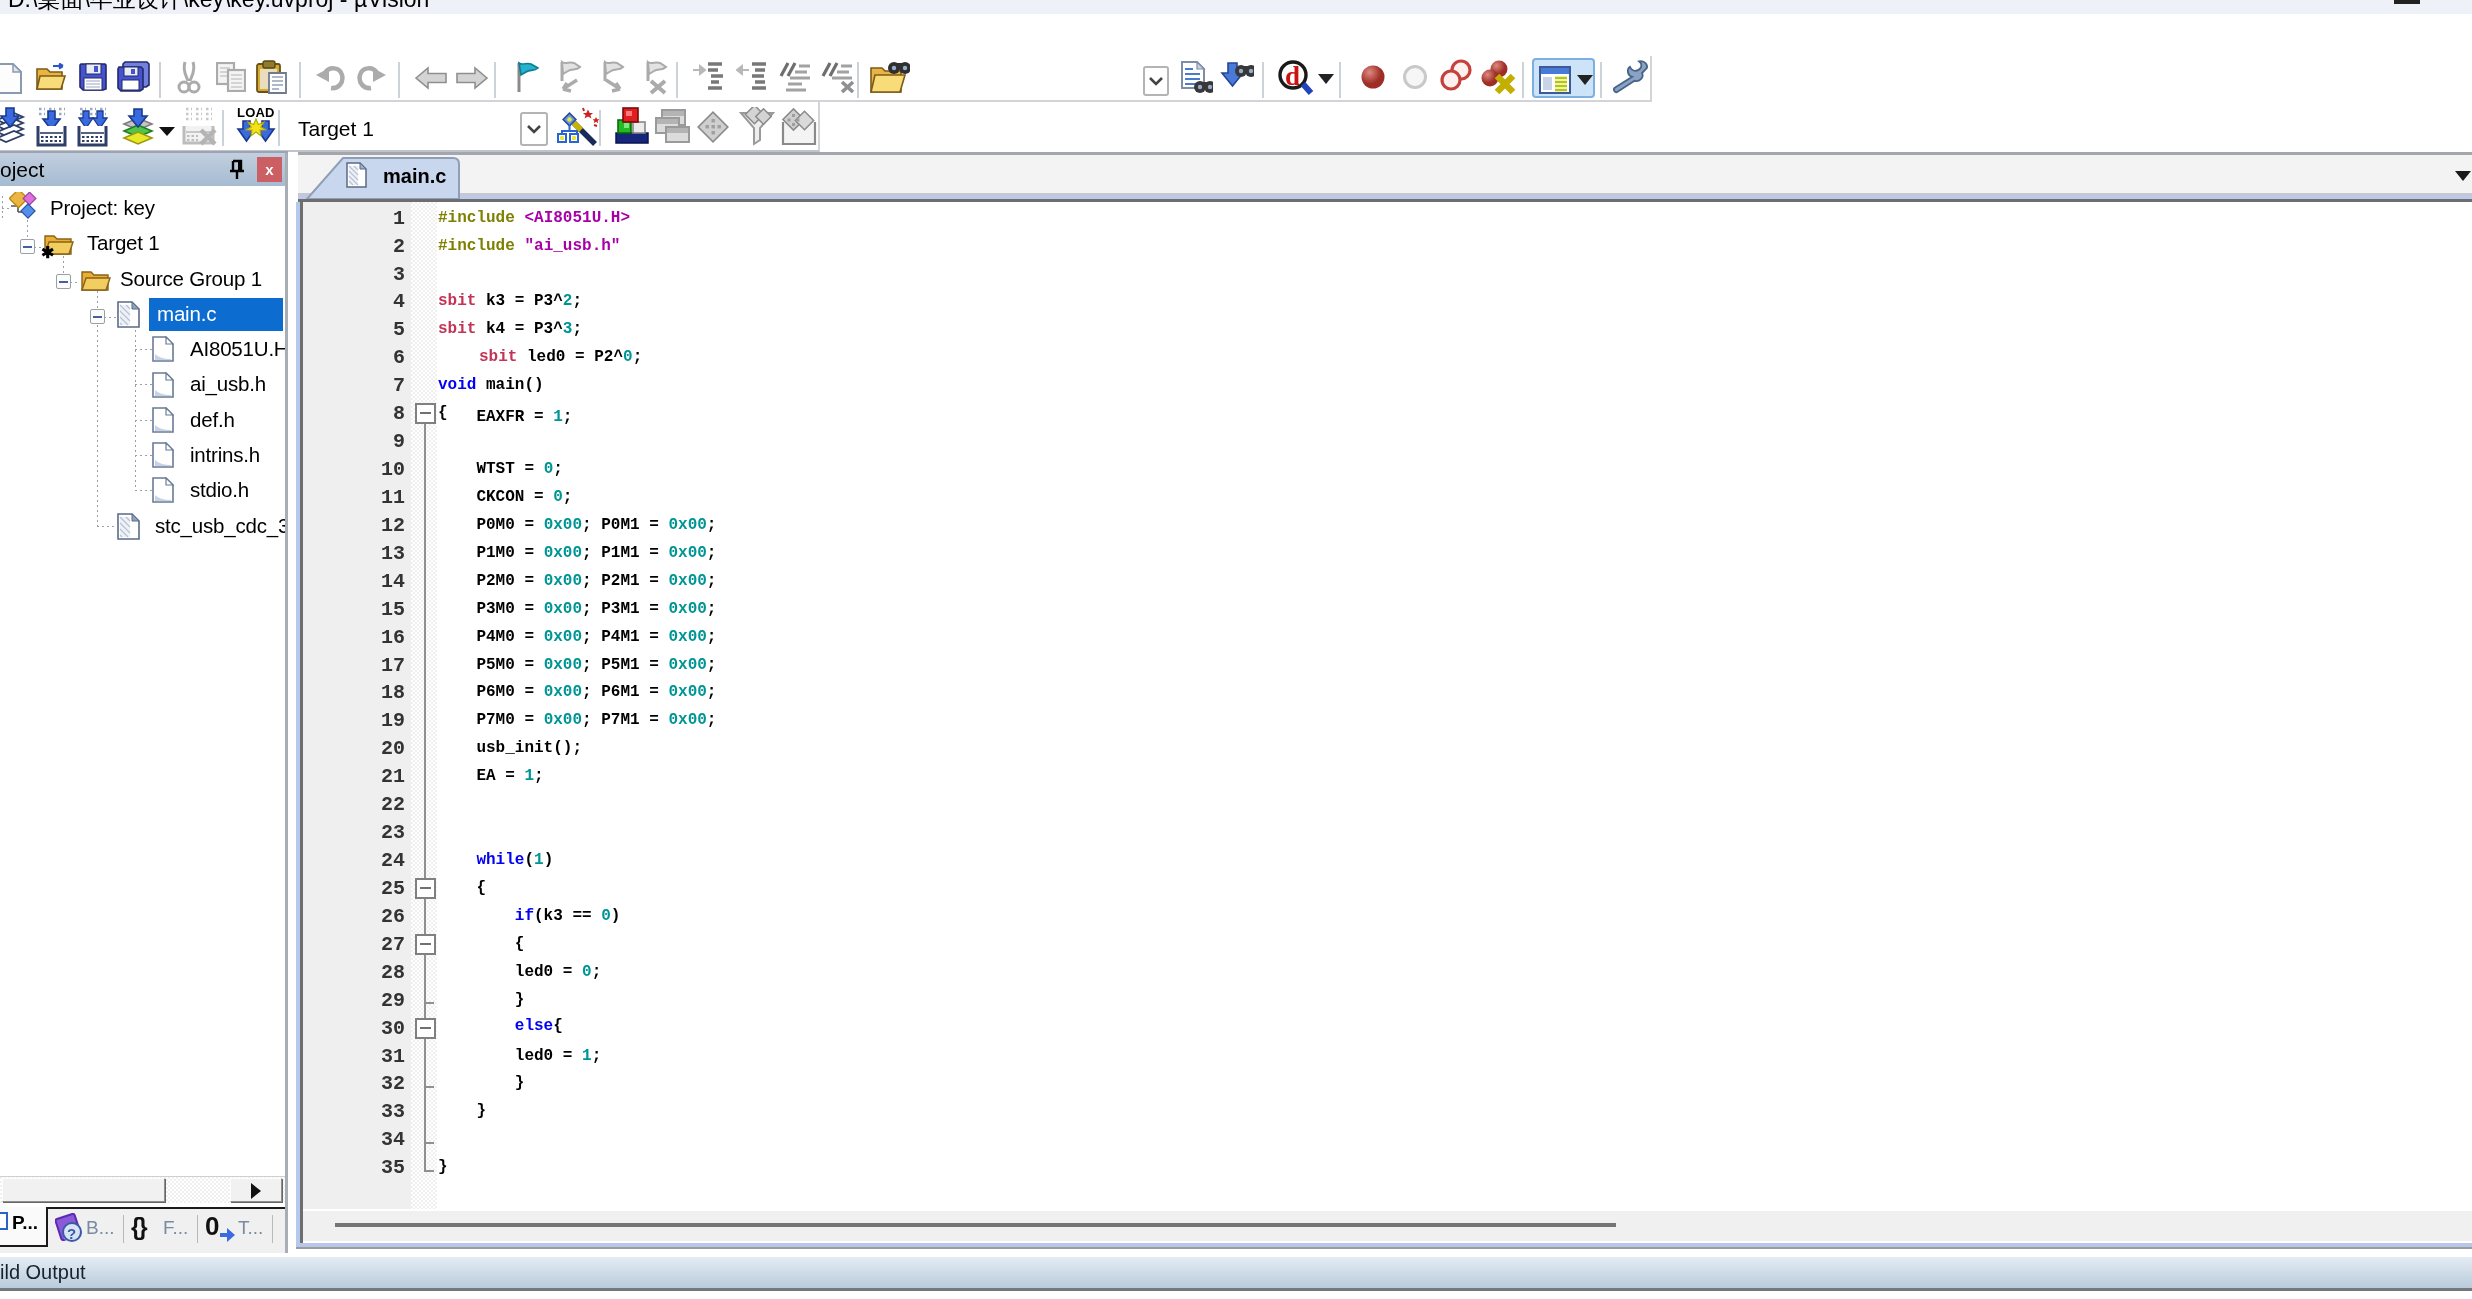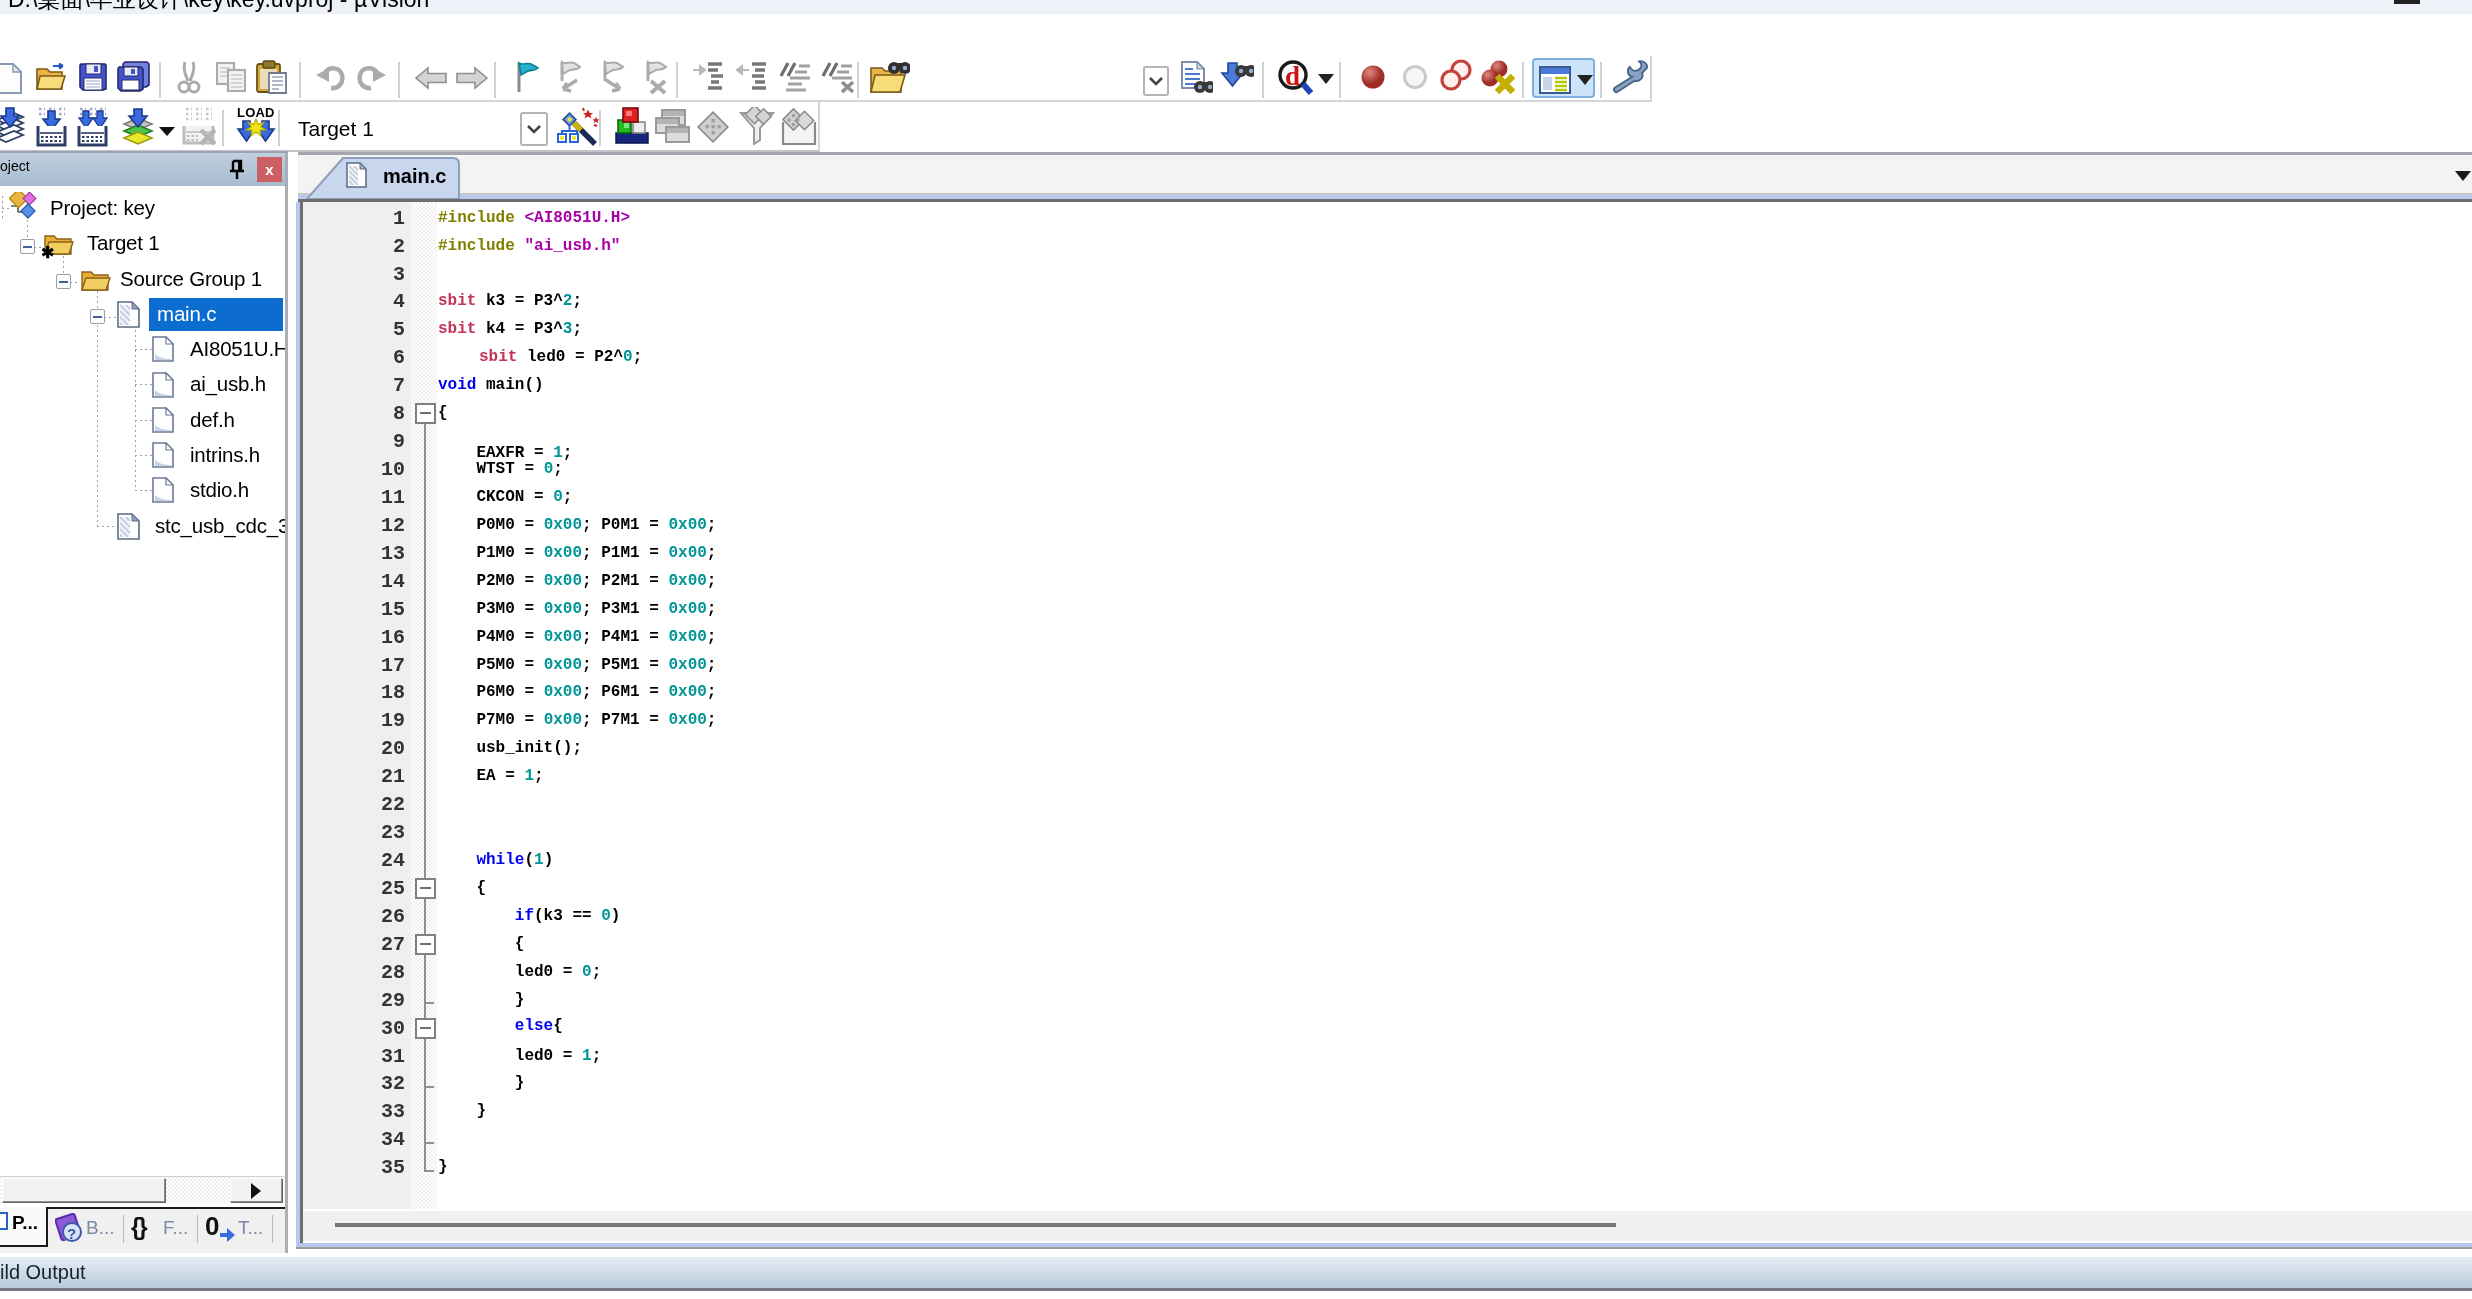--- a/index.html
+++ b/index.html
@@ -375,21 +375,21 @@
 <div class="cl" style="top:288.4px;"><span class="sb">sbit</span> k3 = P3^<span class="num">2</span>;</div>
 <div class="ln" style="left:303px;top:316.3px;width:102px;">5</div>
 <div class="cl" style="top:316.3px;"><span class="sb">sbit</span> k4 = P3^<span class="num">3</span>;</div>
 <div class="ln" style="left:303px;top:344.2px;width:102px;">6</div>
 <div class="cl" style="top:344.2px;margin-left:41px;"><span class="sb">sbit</span> led0 = P2^<span class="num">0</span>;</div>
 <div class="ln" style="left:303px;top:372.2px;width:102px;">7</div>
 <div class="cl" style="top:372.2px;"><span class="kw">void</span> main()</div>
 <div class="ln" style="left:303px;top:400.1px;width:102px;">8</div>
 <div class="cl" style="top:400.1px;">{</div>
 <div class="ln" style="left:303px;top:428.0px;width:102px;">9</div>
-<div class="cl" style="top:440px;">    EAXFR = <span class="num">1</span>;</div>
+<div class="cl" style="top:404px;">    EAXFR = <span class="num">1</span>;</div>
 <div class="ln" style="left:303px;top:456.0px;width:102px;">10</div>
 <div class="cl" style="top:456.0px;">    WTST = <span class="num">0</span>;</div>
 <div class="ln" style="left:303px;top:483.9px;width:102px;">11</div>
 <div class="cl" style="top:483.9px;">    CKCON = <span class="num">0</span>;</div>
 <div class="ln" style="left:303px;top:511.8px;width:102px;">12</div>
 <div class="cl" style="top:511.8px;">    P0M0 = <span class="num">0x00</span>; P0M1 = <span class="num">0x00</span>;</div>
 <div class="ln" style="left:303px;top:539.8px;width:102px;">13</div>
 <div class="cl" style="top:539.8px;">    P1M0 = <span class="num">0x00</span>; P1M1 = <span class="num">0x00</span>;</div>
 <div class="ln" style="left:303px;top:567.7px;width:102px;">14</div>
 <div class="cl" style="top:567.7px;">    P2M0 = <span class="num">0x00</span>; P2M1 = <span class="num">0x00</span>;</div>
@@ -446,21 +446,21 @@
 <div class="tick" style="top:1170.0px;"></div>
 </div>
 
 <div class="abs" style="left:303px;top:1211px;width:2169px;height:30px;background:#f0f0f0;"></div>
 <div class="abs" style="left:335px;top:1223px;width:1281px;height:4px;background:#757575;"></div>
 <div class="abs" style="left:296px;top:1243px;width:2176px;height:4px;background:#b7c7ec;"></div>
 <div class="abs" style="left:296px;top:1247px;width:2176px;height:2px;background:#9c9c9c;"></div>
 
 <div class="abs" style="left:0;top:151px;width:288px;height:2px;background:#9aa5b1;"></div>
 <div class="abs" style="left:0;top:153px;width:285px;height:33px;background:linear-gradient(180deg,#c2cfdf 0%,#a6bbd1 100%);">
-  <div class="abs" style="left:0;top:5px;font-size:14px;color:#000;">oject</div>
+  <div class="abs" style="left:0;top:5px;font-size:21px;color:#000;">oject</div>
 
   <svg class="abs" style="left:229px;top:6px;" width="18" height="22" viewBox="0 0 18 22">
     <path d="M4,2 L12,2 L12,12 L15,12 M4,2 L4,12 L1,12 M1,12 L15,12 M8,12 L8,20" stroke="#000" stroke-width="2.4" fill="none"></path>
     <rect x="9" y="2" width="3" height="10" fill="#000"></rect>
   </svg>
 
   <div class="abs" style="left:257px;top:4px;width:25px;height:25px;background:#cb5f63;color:#fff;font-weight:bold;font-size:15px;text-align:center;line-height:25px;">x</div>
 </div>
 <div class="abs" style="left:0;top:186px;width:285px;height:990px;background:#fff;overflow:hidden;" id="treebody">
 <div class="dotv" style="left:27px;top:34px;height:22px;"></div>

